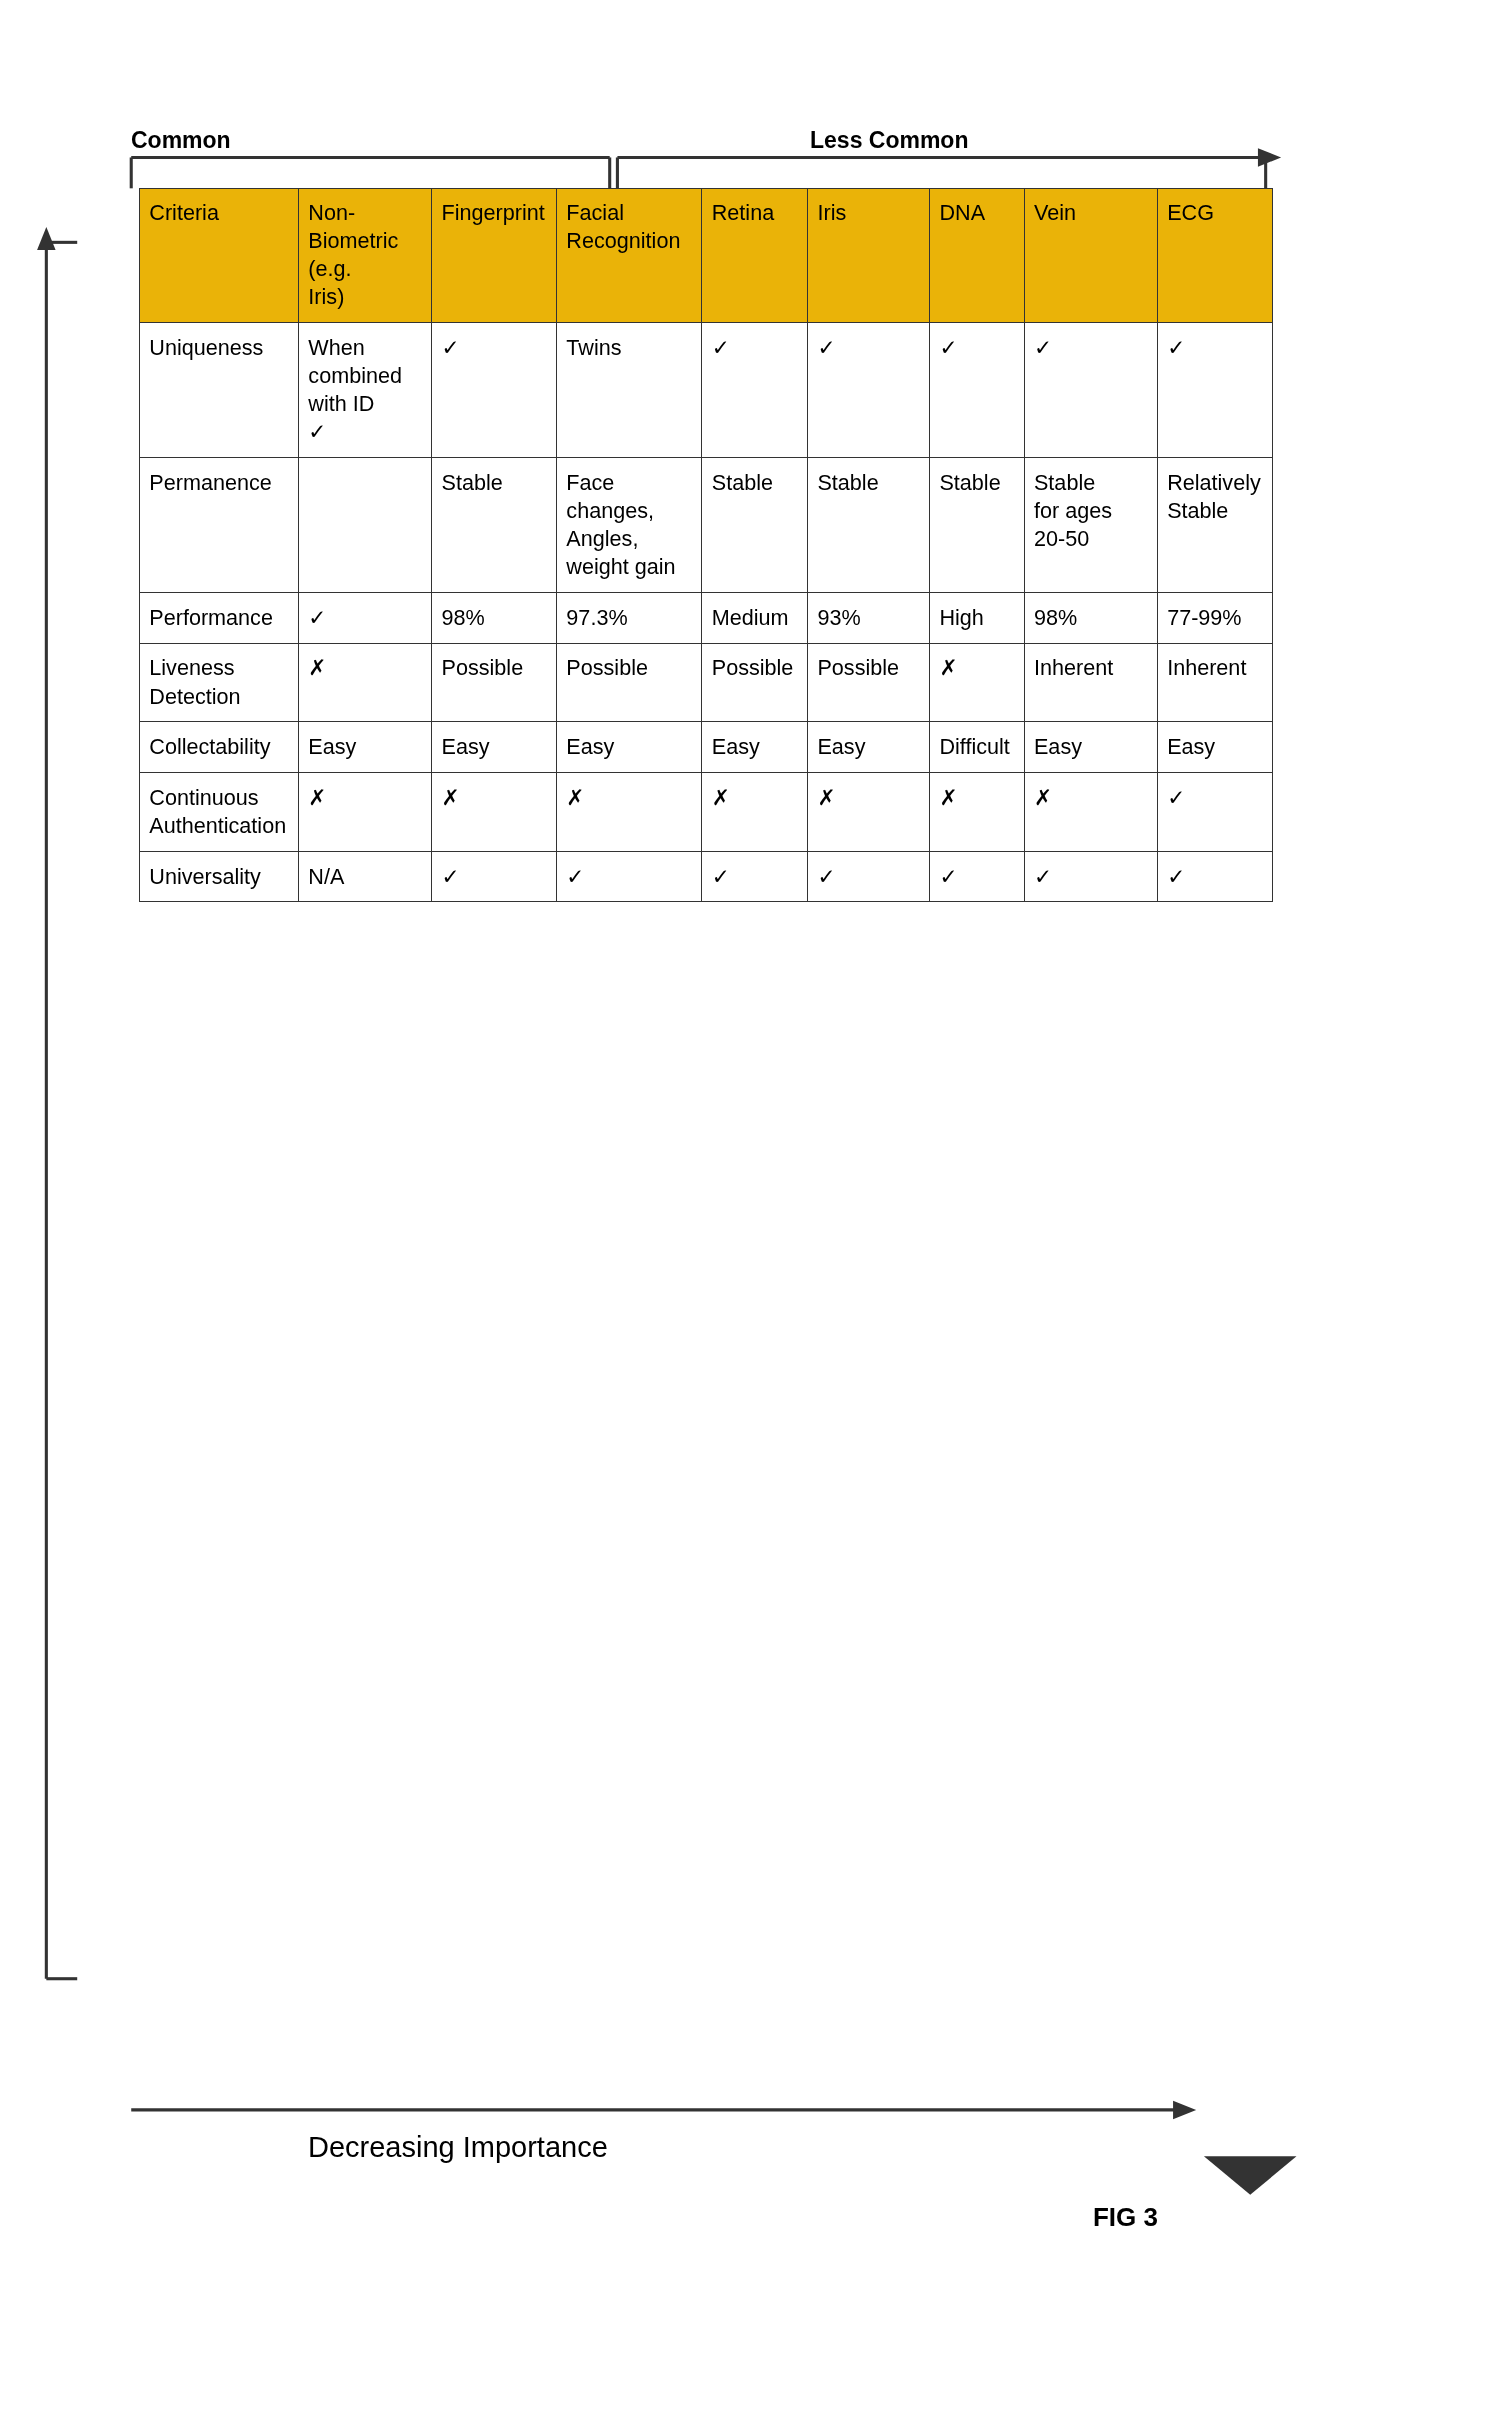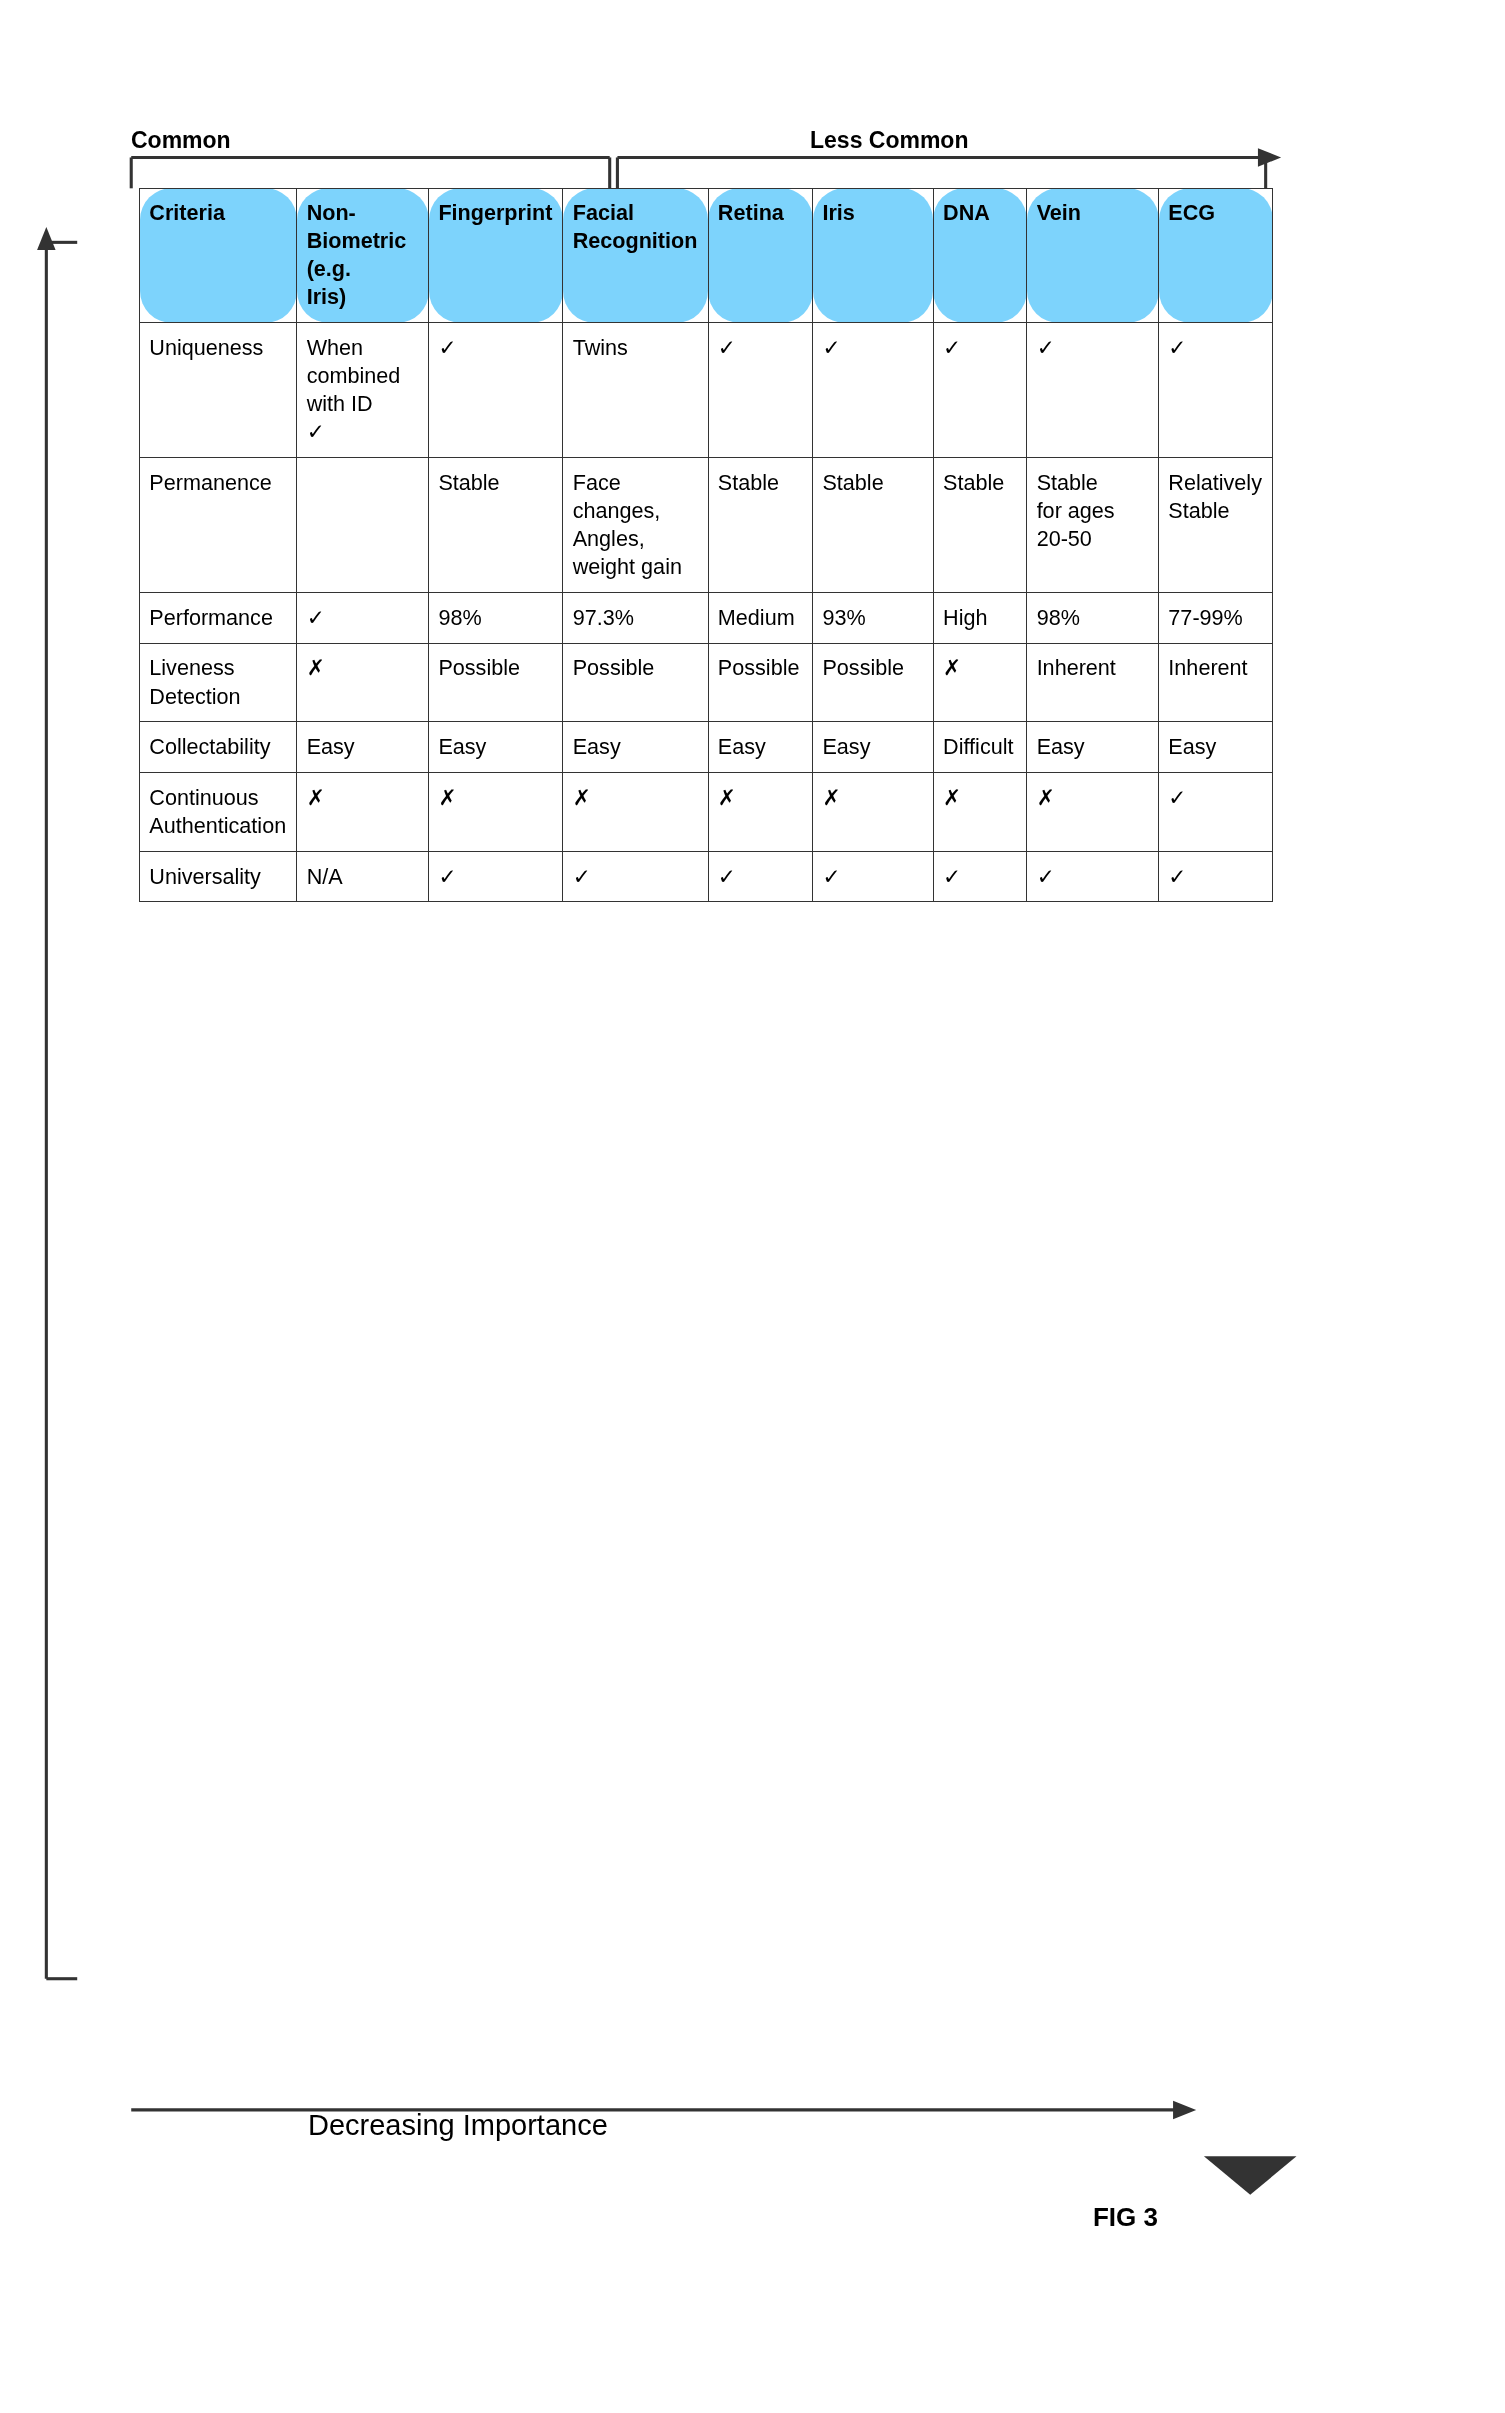--- a/index.html
+++ b/index.html
@@ -45,23 +45,22 @@
 
     .biometric-table td, .biometric-table th {
       border: 1.5px solid #333;
       padding: 10.8px 9.3px;
       vertical-align: top;
       text-align: left;
       line-height: 1.3;
     }
 
     .biometric-table th {
-      font-weight: bold;
-      background: #7dd3fc;
-      border-radius: 32px;
+      font-weight: normal;
+      background: #eab308;
     }
 
     .col-criteria { width: 123px; }
     .col-non-biometric { width: 131px; }
     .col-fingerprint { width: 120px; }
     .col-facial { width: 143px; }
     .col-retina { width: 104px; }
     .col-iris { width: 120px; }
     .col-dna { width: 93px; }
     .col-vein { width: 131px; margin-left: 19px; }
@@ -234,19 +233,19 @@
               <td style="white-space: pre-line;">✓</td>
               <td style="white-space: pre-line;">✓</td>
               <td style="white-space: pre-line;">✓</td>
               <td style="white-space: pre-line;">✓</td>
               <td style="white-space: pre-line;">✓</td>
             </tr>
           </tbody>
       </table>
     </div>
 
-    <div class="decreasing-label" style="position:absolute; bottom:184px; left:154px;">Decreasing Importance</div>
+    <div class="decreasing-label" style="position:absolute; bottom:162px; left:154px;">Decreasing Importance</div>
 
     <div class="fig-label">FIG 3</div>
 
   </div>
 </div>
 
 
 </body></html>

